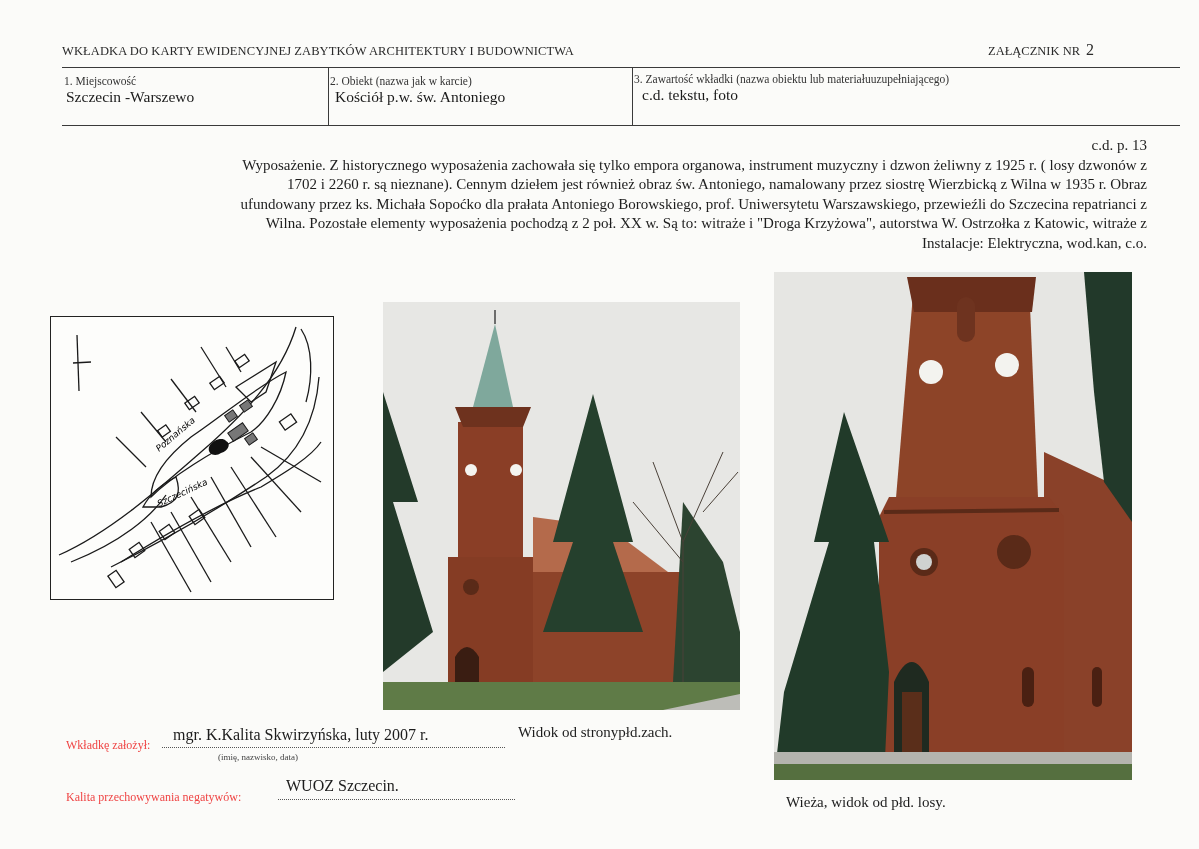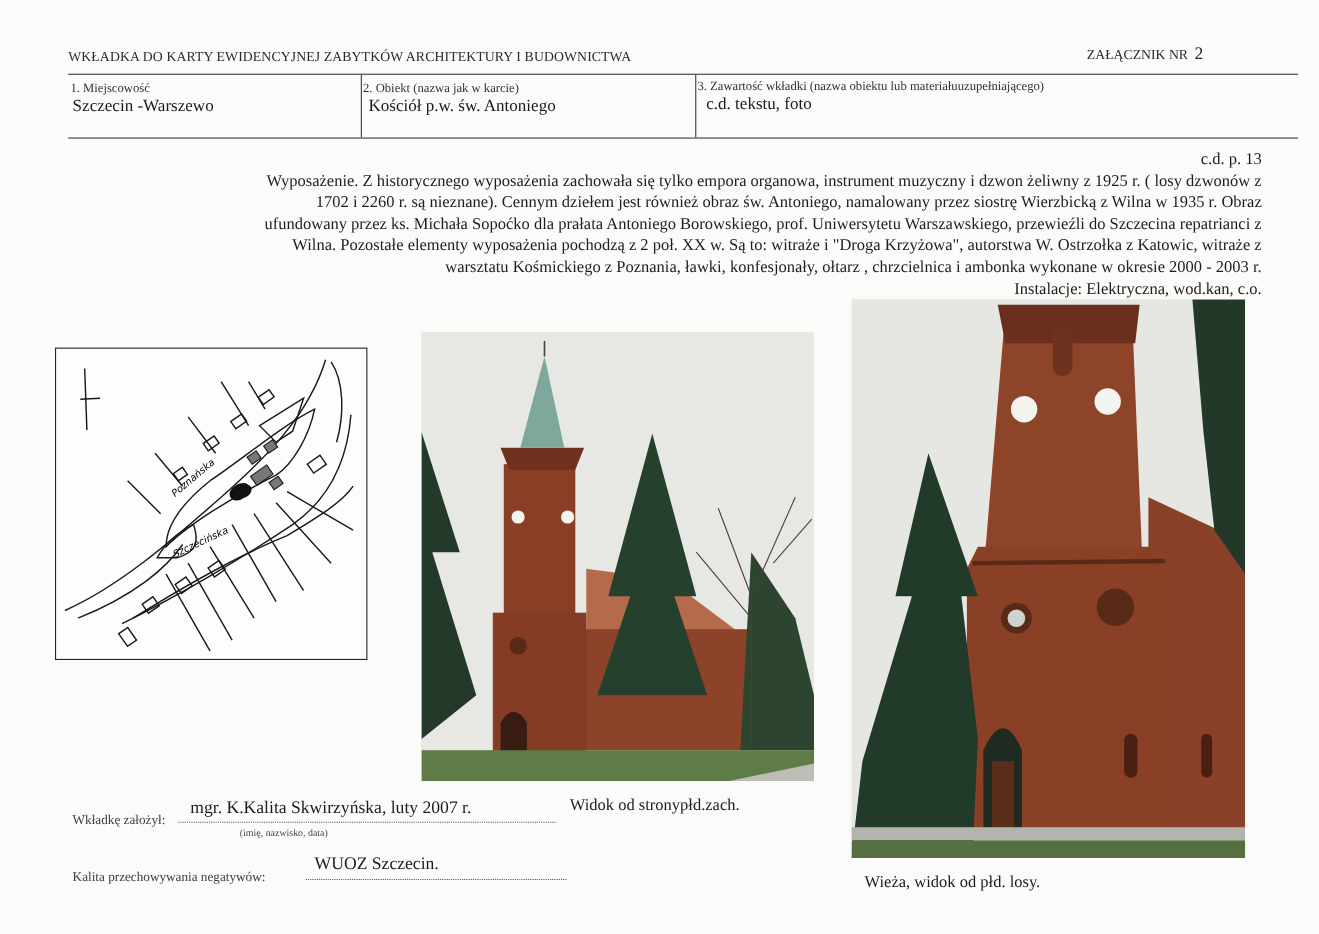--- a/index.html
+++ b/index.html
@@ -23,21 +23,21 @@
   .body-text { left: 67px; top: 136px; width: 1080px; font-size: 15px; line-height: 19.6px; color: #1d1d1d; text-align: right; }
   .body-text p { margin: 0; }
 
   .map-frame { left: 50px; top: 316px; width: 282px; height: 282px; border: 1.6px solid #222; background: #fdfdfb; }
 
   .photo { overflow: hidden; background: #e9e9e6; }
   .photo svg { display: block; }
 
   .caption { font-size: 15px; color: #1c1c1c; }
 
-  .footer-label { font-size: 12px; color: #404040; }
+  .footer-label { font-size: 12px; color: #ef4444; }
   .dots { border-bottom: 1.4px dotted #555; }
   .footer-value { font-size: 16px; color: #1c1c1c; }
   .footer-hint { font-size: 9px; color: #444; }
 </style>
 </head>
 <body>
 
 <div class="abs hdr-title">WKŁADKA DO KARTY EWIDENCYJNEJ ZABYTKÓW ARCHITEKTURY I BUDOWNICTWA</div>
 <div class="abs hdr-annex">
   <span>ZAŁĄCZNIK NR</span><span class="num">2</span>
@@ -60,21 +60,20 @@
   <div class="cell-label">3. Zawartość wkładki (nazwa obiektu lub materiałuuzupełniającego)</div>
   <div class="cell-value" style="margin-top:1px; margin-left:8px;">c.d. tekstu, foto</div>
 </div>
 
 <div class="abs body-text">
   <p>c.d. p. 13</p>
   <p>Wyposażenie. Z historycznego wyposażenia zachowała się tylko empora organowa, instrument muzyczny  i dzwon żeliwny z 1925 r. ( losy dzwonów z</p>
   <p>1702 i 2260 r. są nieznane).  Cennym dziełem jest również obraz św. Antoniego, namalowany przez siostrę Wierzbicką z Wilna w 1935 r. Obraz</p>
   <p>ufundowany przez ks. Michała Sopoćko  dla prałata Antoniego Borowskiego, prof. Uniwersytetu Warszawskiego, przewieźli do Szczecina repatrianci z</p>
   <p>Wilna. Pozostałe elementy wyposażenia pochodzą z 2 poł. XX w. Są to: witraże i "Droga Krzyżowa", autorstwa W. Ostrzołka z Katowic, witraże z</p>
-  <p>warsztatu Kośmickiego z Poznania, ławki, konfesjonały, ołtarz , chrzcielnica i ambonka wykonane w okresie 2000 - 2003 r.</p>
   <p>Instalacje: Elektryczna, wod.kan, c.o.</p>
 </div>
 
 <div class="abs map-frame">
   <svg width="282" height="282" viewBox="0 0 282 282">
     <g fill="none" stroke="#1a1a1a" stroke-width="1.3">
 
       <line x1="26" y1="18" x2="28" y2="74"></line>
       <line x1="22" y1="46" x2="40" y2="45"></line>
 

